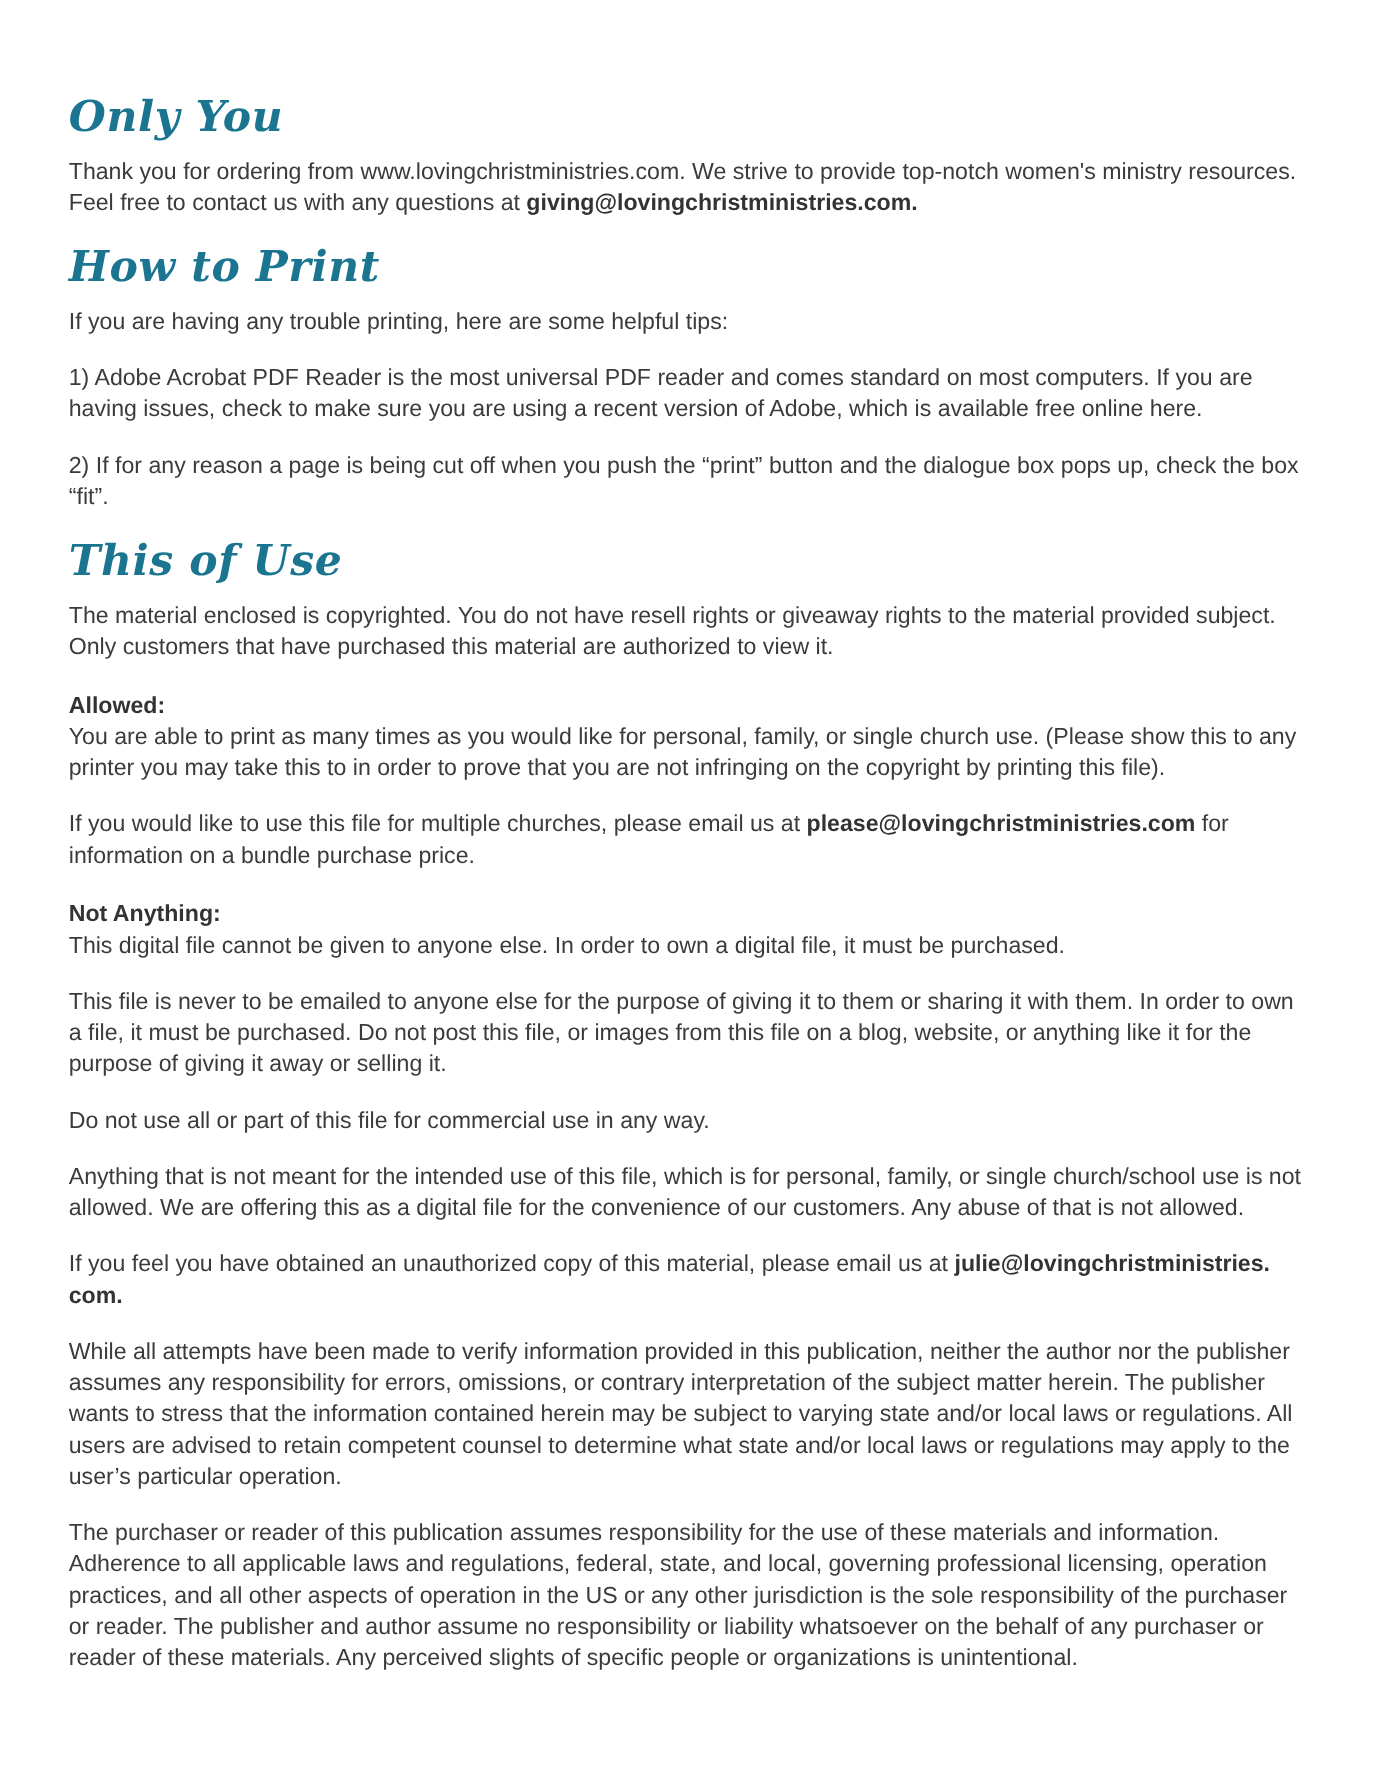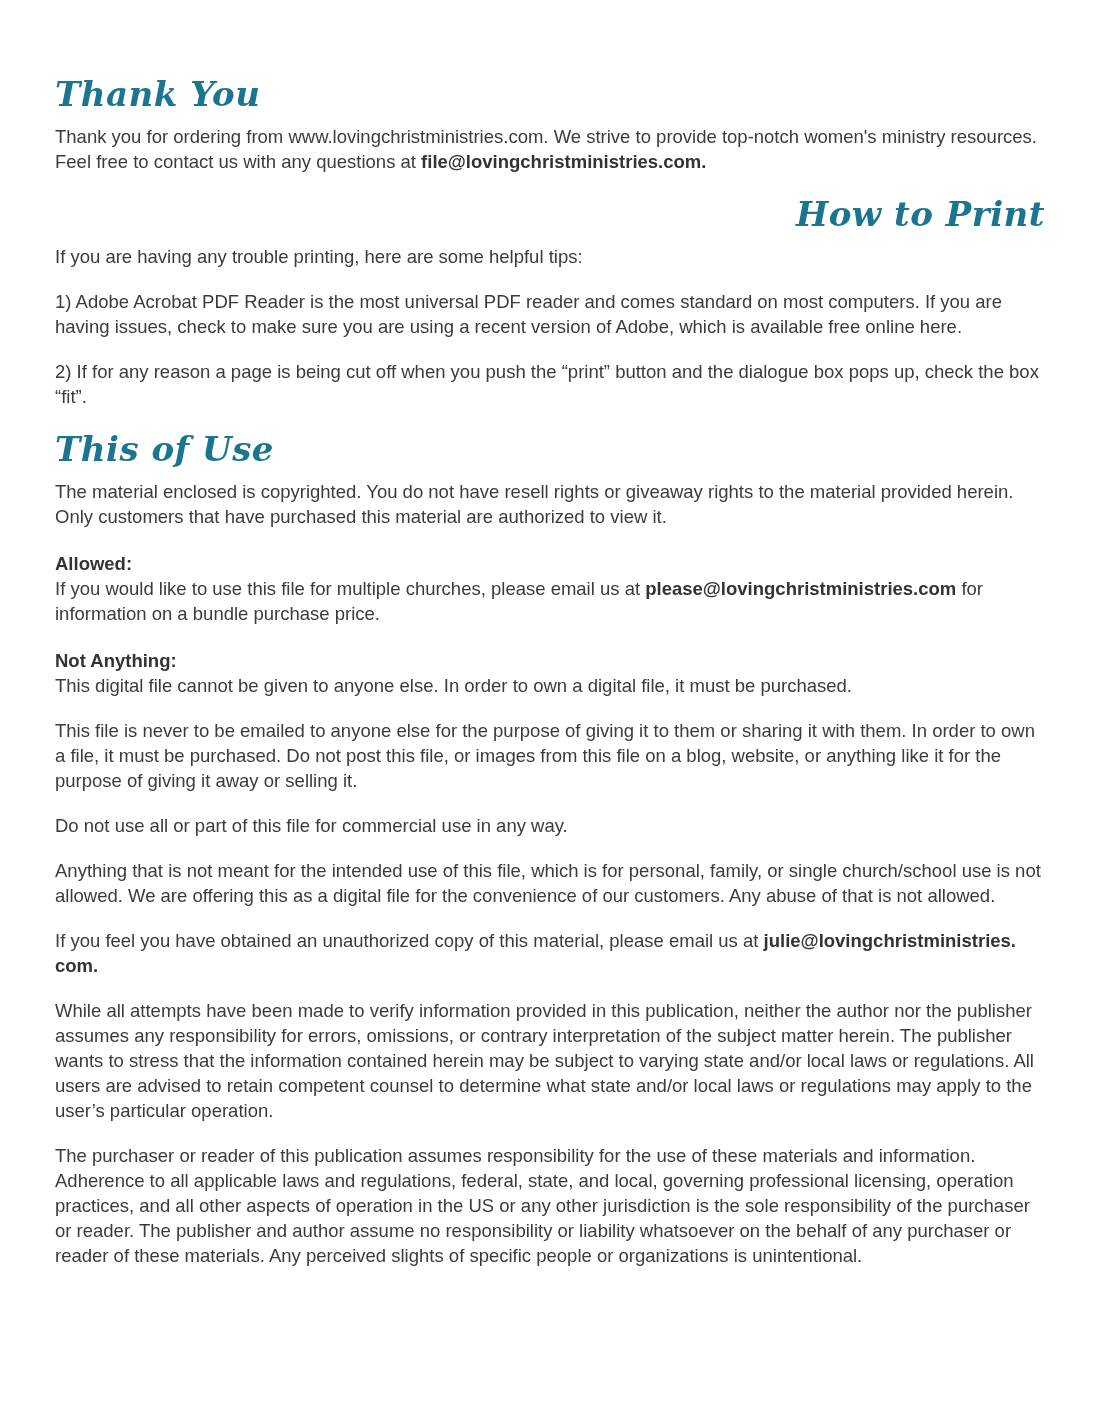--- a/index.html
+++ b/index.html
@@ -41,33 +41,34 @@
     margin-top: 22px;
   }
   p.paragraph strong { font-weight: bold; color: #333333; }
 </style>
 </head>
 <body>
 
 <div class="page" style="color: rgb(59, 59, 59);">
   <div id="sections">
       <div class="section">
-        <h2 class="section-heading" style="color: rgb(27, 117, 144);">Thank You</h2>
-        <p class="paragraph"><span>Thank you for ordering from www.lovingchristministries.com. We strive to provide top-notch women's ministry resources. Feel free to contact us with any questions at </span><strong>file@lovingchristministries.com.</strong></p>
+        <h2 class="section-heading" style="color: rgb(27, 117, 144);">Only You</h2>
+        <p class="paragraph"><span>Thank you for ordering from www.lovingchristministries.com. We strive to provide top-notch women's ministry resources. Feel free to contact us with any questions at </span><strong>giving@lovingchristministries.com.</strong></p>
       </div>
       <div class="section">
-        <h2 class="section-heading" style="color: rgb(27, 117, 144); text-align: right;">How to Print</h2>
+        <h2 class="section-heading" style="color: rgb(27, 117, 144);">How to Print</h2>
         <p class="paragraph"><span>If you are having any trouble printing, here are some helpful tips:</span></p>
         <p class="paragraph"><span>1) Adobe Acrobat PDF Reader is the most universal PDF reader and comes standard on most computers. If you are having issues, check to make sure you are using a recent version of Adobe, which is available free online here.</span></p>
         <p class="paragraph"><span>2) If for any reason a page is being cut off when you push the “print” button and the dialogue box pops up, check the box “fit”.</span></p>
       </div>
       <div class="section">
         <h2 class="section-heading" style="color: rgb(27, 117, 144);">This of Use</h2>
-        <p class="paragraph"><span>The material enclosed is copyrighted. You do not have resell rights or giveaway rights to the material provided herein. Only customers that have purchased this material are authorized to view it.</span></p>
+        <p class="paragraph"><span>The material enclosed is copyrighted. You do not have resell rights or giveaway rights to the material provided subject. Only customers that have purchased this material are authorized to view it.</span></p>
         <p class="paragraph label"><strong>Allowed:</strong></p>
+        <p class="paragraph"><span>You are able to print as many times as you would like for personal, family, or single church use. (Please show this to any printer you may take this to in order to prove that you are not infringing on the copyright by printing this file).</span></p>
         <p class="paragraph"><span>If you would like to use this file for multiple churches, please email us at </span><strong>please@lovingchristministries.com</strong><span> for information on a bundle purchase price.</span></p>
         <p class="paragraph label"><strong>Not Anything:</strong></p>
         <p class="paragraph"><span>This digital file cannot be given to anyone else. In order to own a digital file, it must be purchased.</span></p>
         <p class="paragraph"><span>This file is never to be emailed to anyone else for the purpose of giving it to them or sharing it with them. In order to own a file, it must be purchased. Do not post this file, or images from this file on a blog, website, or anything like it for the purpose of giving it away or selling it.</span></p>
         <p class="paragraph"><span>Do not use all or part of this file for commercial use in any way.</span></p>
         <p class="paragraph"><span>Anything that is not meant for the intended use of this file, which is for personal, family, or single church/school use is not allowed. We are offering this as a digital file for the convenience of our customers. Any abuse of that is not allowed.</span></p>
         <p class="paragraph"><span>If you feel you have obtained an unauthorized copy of this material, please email us at </span><strong>julie@lovingchristministries. com.</strong></p>
       </div>
       <div class="section">
         <p class="paragraph"><span>While all attempts have been made to verify information provided in this publication, neither the author nor the publisher assumes any responsibility for errors, omissions, or contrary interpretation of the subject matter herein. The publisher wants to stress that the information contained herein may be subject to varying state and/or local laws or regulations. All users are advised to retain competent counsel to determine what state and/or local laws or regulations may apply to the user’s particular operation.</span></p>

